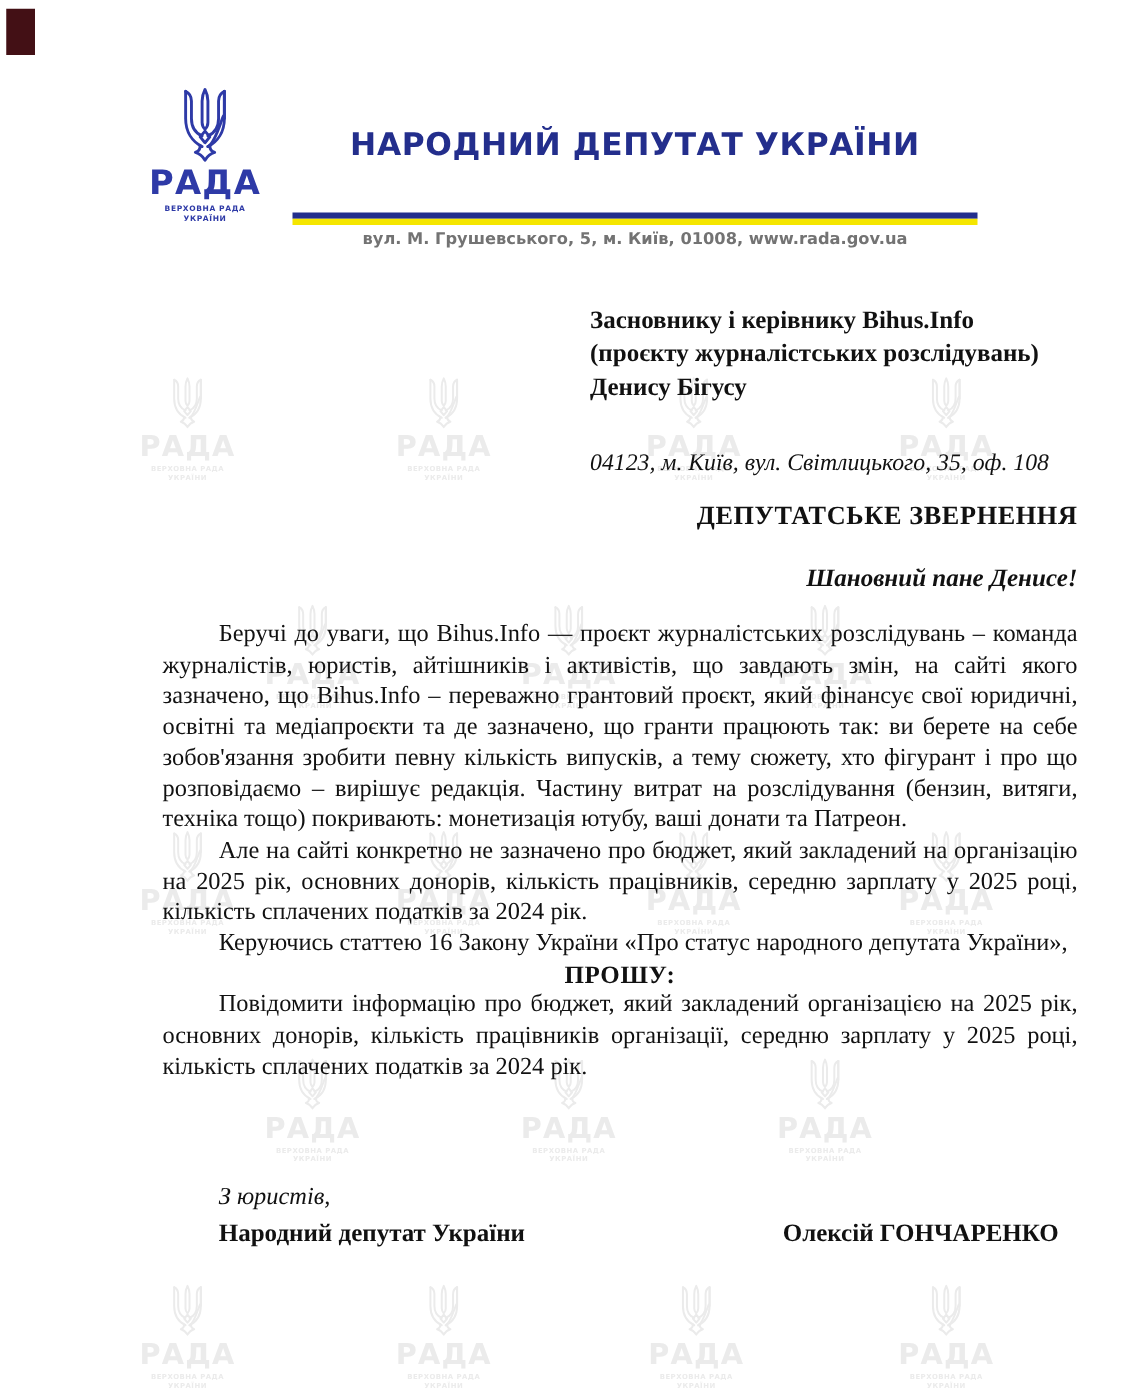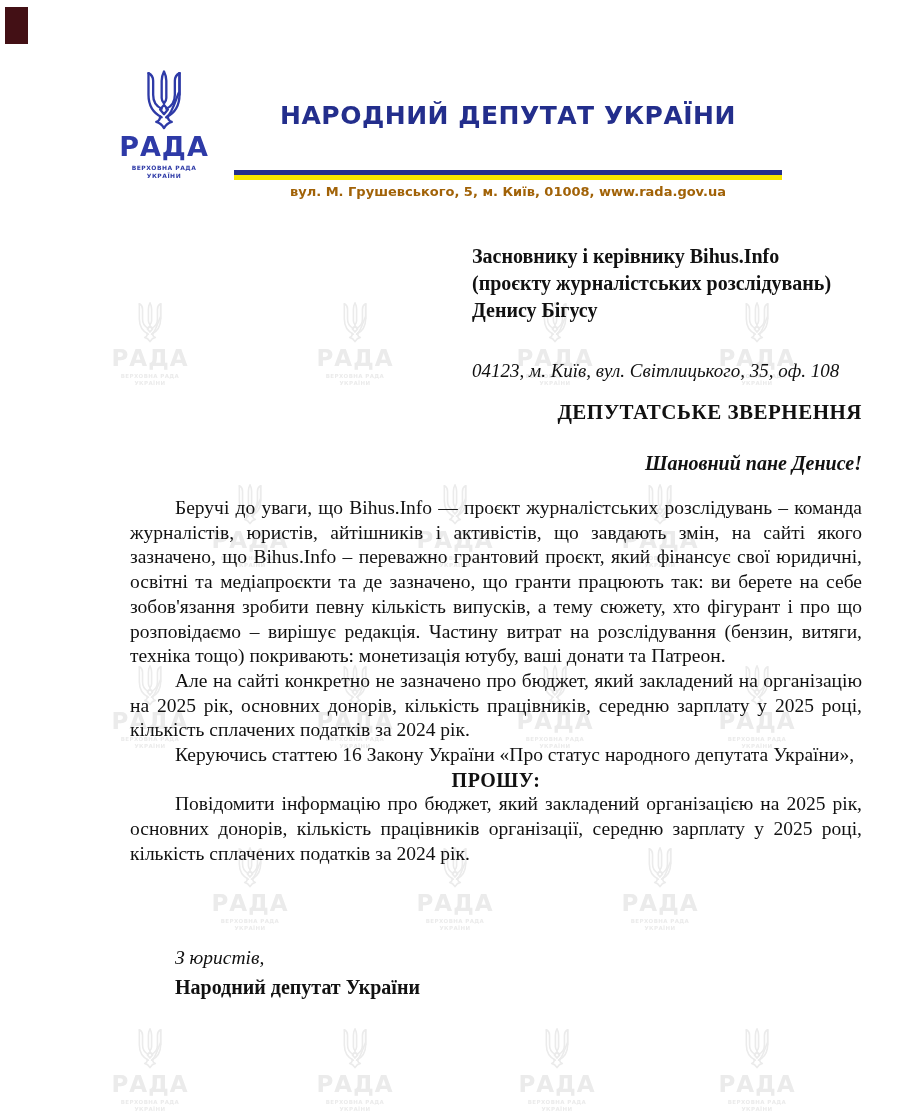--- a/index.html
+++ b/index.html
@@ -64,21 +64,21 @@
     color:#232e8c;
   }
   .flag-line{position:absolute;left:0;top:170px;width:100%;}
   .flag-line .blue{height:5px;background:#232e8c;}
   .flag-line .yellow{height:5px;background:#f5e600;}
   .header-address{
     position:absolute;left:0;top:184px;width:100%;
     text-align:center;
     font-family:"DejaVu Sans", sans-serif;
     font-weight:bold;font-size:13px;
-    color:#a16207;
+    color:#737373;
   }
   
   .recipient{
     position:absolute;left:472px;top:243px;
     font-weight:bold;font-size:20px;line-height:27px;
   }
   .recipient-address{
     position:absolute;left:472px;top:334px;
     font-style:italic;font-size:19px;margin-top:26px;
   }
@@ -513,16 +513,17 @@
       <p>Але на сайті конкретно не зазначено про бюджет, який закладений на організацію на 2025 рік, основних донорів, кількість працівників, середню зарплату у 2025 році, кількість сплачених податків за 2024 рік.</p>
       <p>Керуючись статтею 16 Закону України «Про статус народного депутата України»,</p>
       <h3 class="request-heading">ПРОШУ:</h3>
       <p>Повідомити інформацію про бюджет, який закладений організацією на 2025 рік, основних донорів, кількість працівників організації, середню зарплату у 2025 році, кількість сплачених податків за 2024 рік.</p>
     </div>
 
     <div class="closing">З юристів,</div>
 
     <div class="sig-row">
       <span>Народний депутат України</span>
+      <span>Олексій ГОНЧАРЕНКО</span>
     </div>
 
   </div>
 </div>
 
 </body></html>

